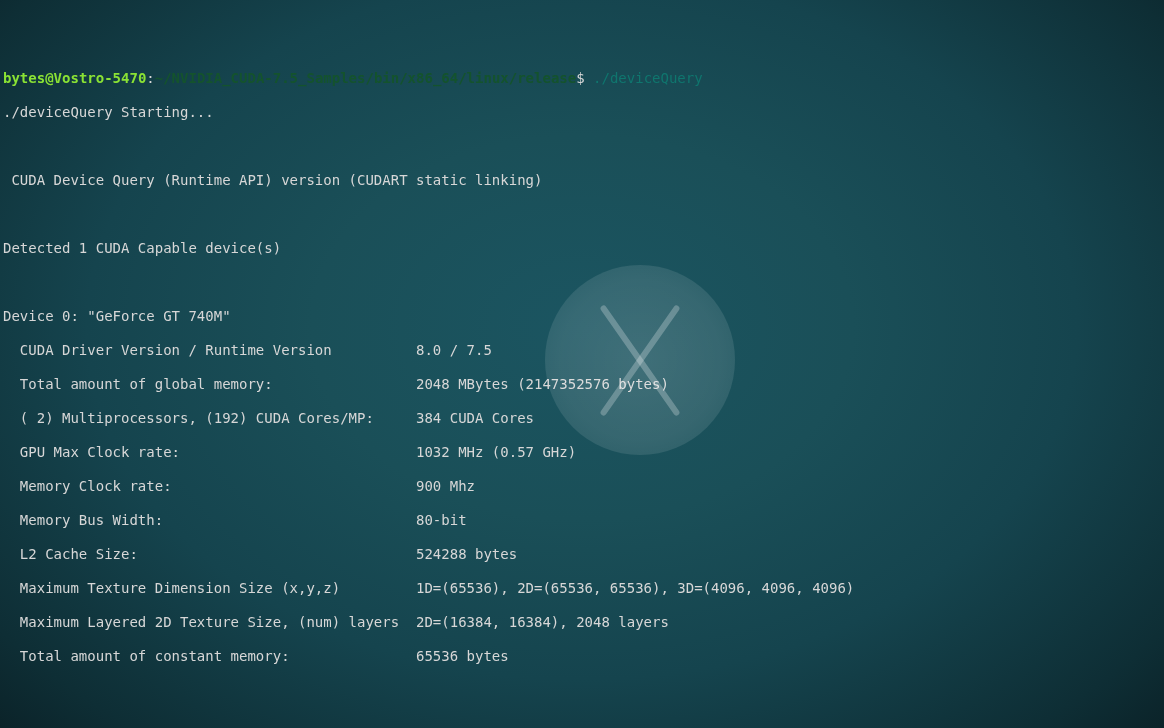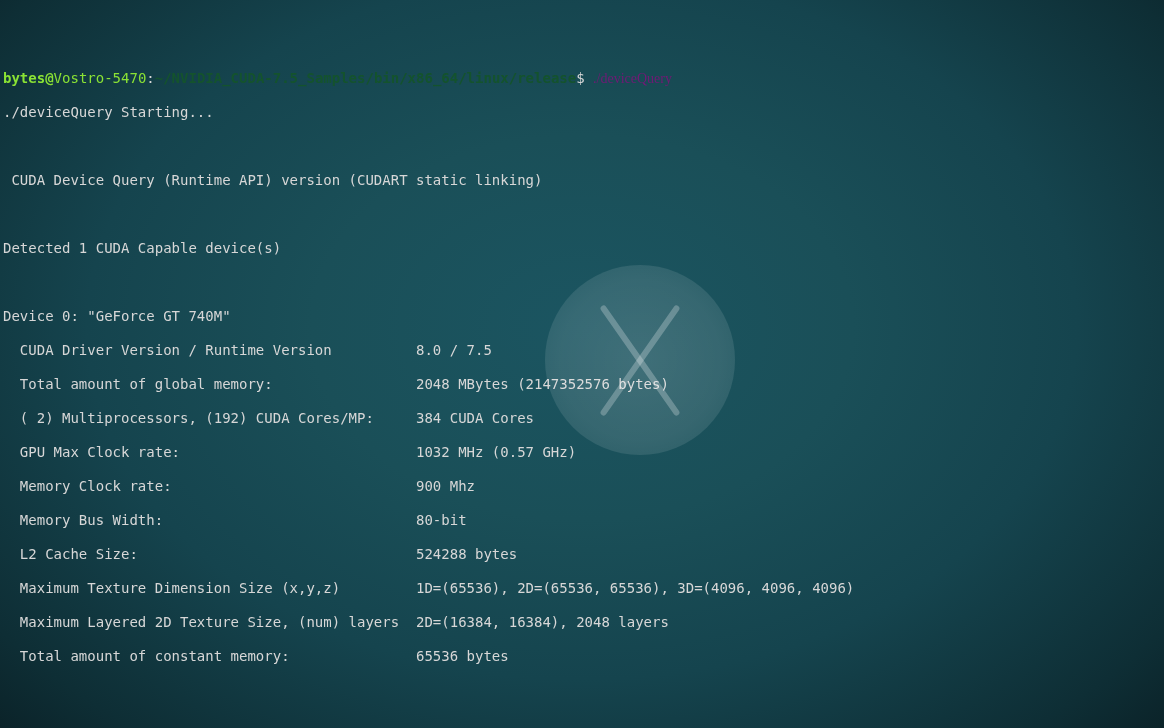--- a/index.html
+++ b/index.html
@@ -44,25 +44,25 @@
     top: 15%;
     width: 6px;
     height: 70%;
     background: rgba(255,255,255,0.25);
     border-radius: 3px;
   }
   .x-mark::before { transform: translateX(-50%) rotate(35deg); }
   .x-mark::after  { transform: translateX(-50%) rotate(-35deg); }
 
   .user { color: #8ae234; font-weight: bold; }
-  .host { color: #8ae234; font-weight: normal; }
+  .host { color: #8ae234; font-weight: bold; }
   .sep  { color: #d7d7d7; }
   .path { color: #14532d; font-weight: bold; }
   .dollar { color: #d7d7d7; }
-  .cmd  { color: #701a75; font-family: Liberation Serif, serif; }
+  .cmd  { color: #0f766e; }
   .line { display: block; }
 </style>
 </head>
 <body>
 
 <div class="terminal">
   <div class="x-mark"></div>
 
   <span class="line"><span class="user">bytes</span><span class="user">@</span><span class="host">Vostro-5470</span><span class="sep">:</span><span class="path">~/NVIDIA_CUDA-7.5_Samples/bin/x86_64/linux/release</span><span class="dollar">$</span> <span class="cmd">./deviceQuery</span></span>
 <span class="line">./deviceQuery Starting...</span>

